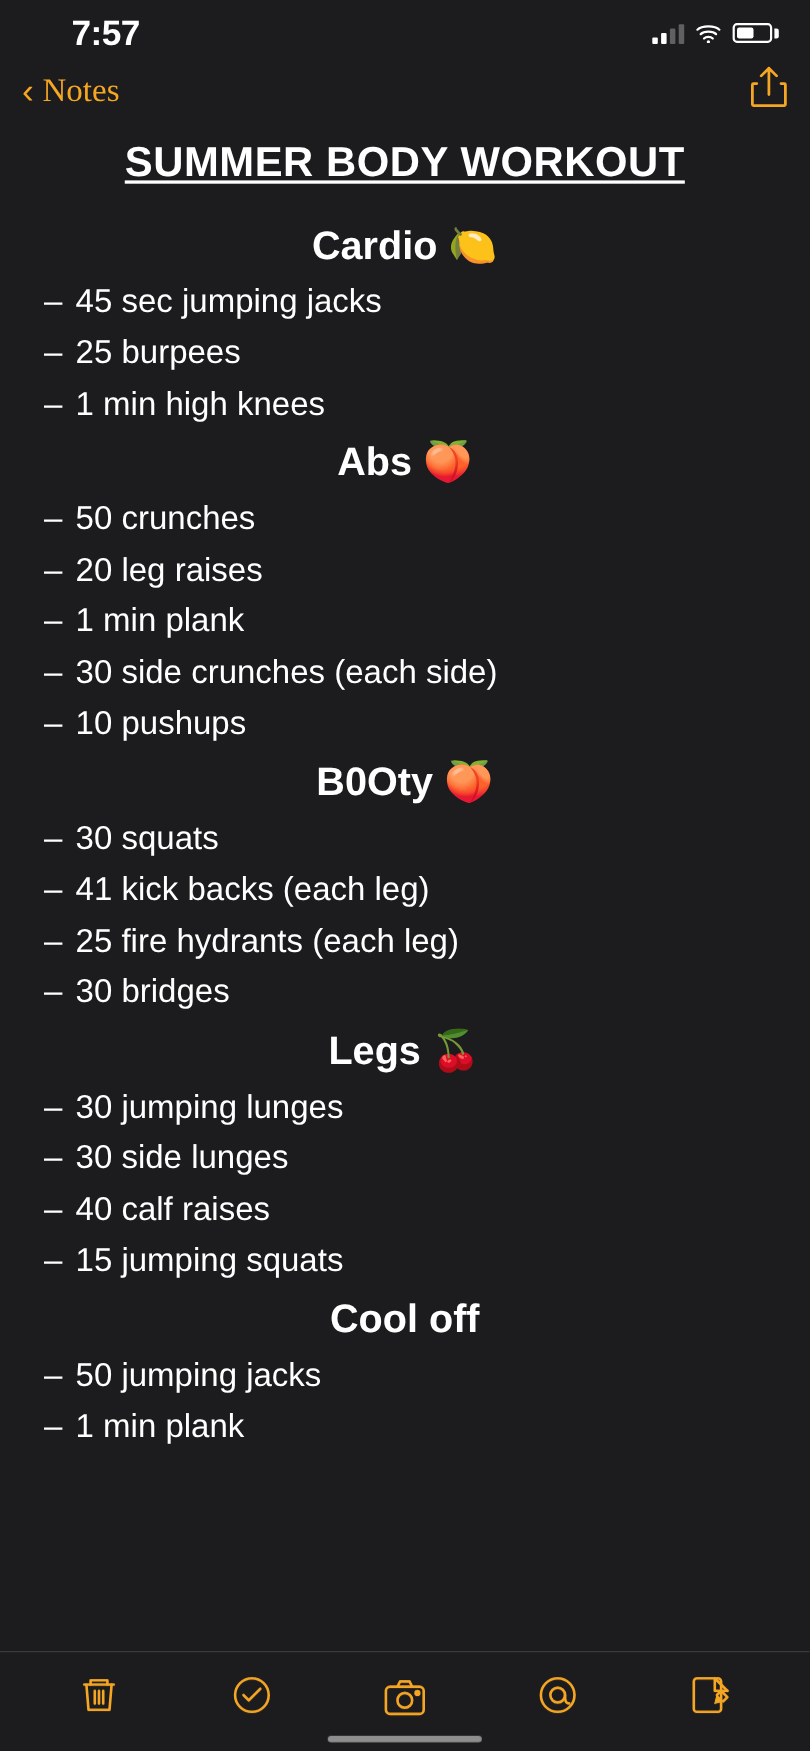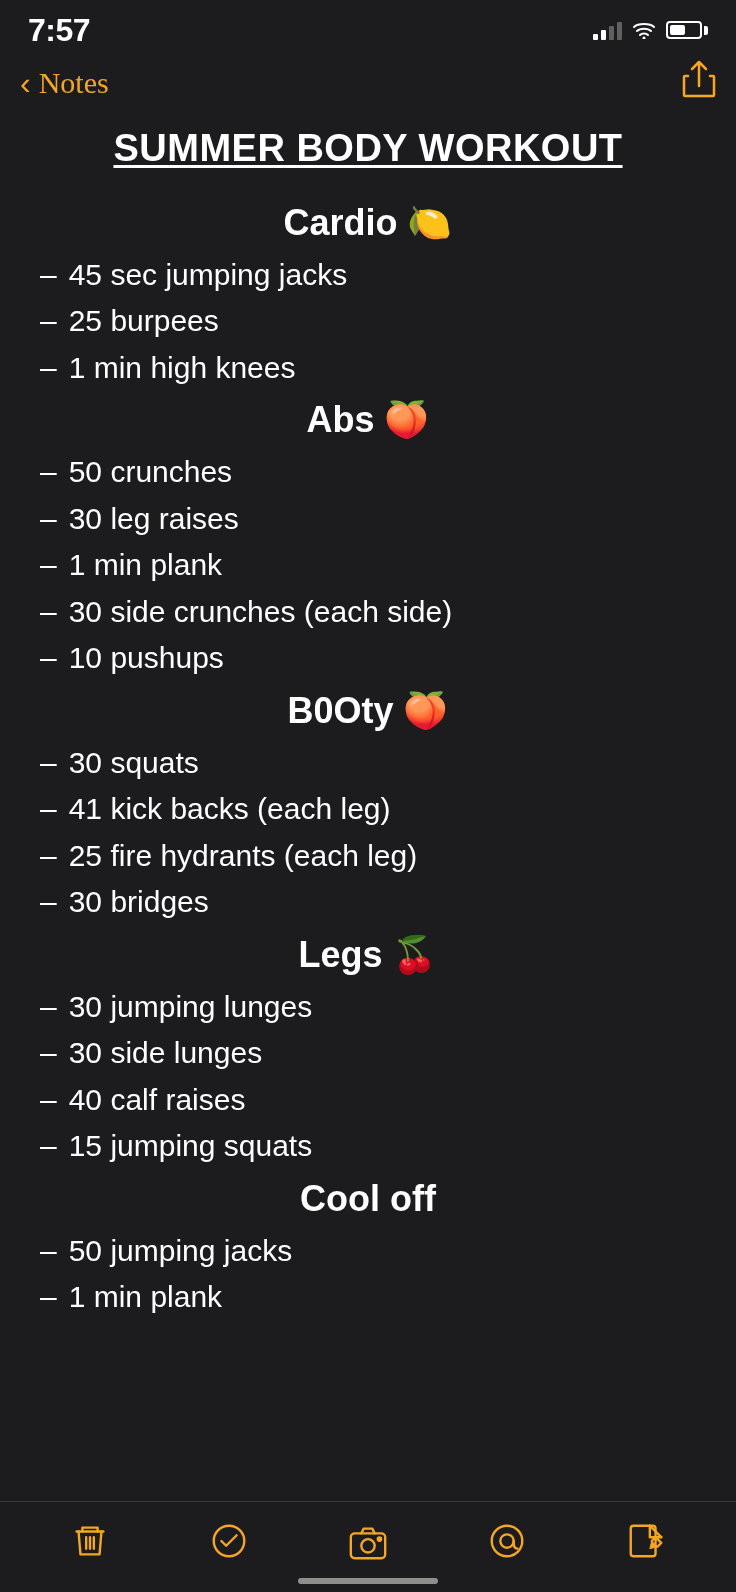--- a/index.html
+++ b/index.html
@@ -15,20 +15,21 @@
       overflow-x: hidden;
     }
 
     
     .status-bar {
       display: flex;
       justify-content: space-between;
       align-items: center;
       padding: 14px 28px 8px 28px;
       height: 54px;
+      margin-left: 37px;
     }
 
     .status-time {
       font-size: 32px;
       font-weight: 600;
       color: #ffffff;
       letter-spacing: -0.5px;
     }
 
     .status-icons {
@@ -283,21 +284,21 @@
       </div>
       <div>
         <div class="section-header">Abs 🍑</div>
         <ul class="exercise-list">
           <li>
             <span class="dash">–</span>
             <span>50 crunches</span>
           </li>
           <li>
             <span class="dash">–</span>
-            <span>30 leg raises</span>
+            <span>20 leg raises</span>
           </li>
           <li>
             <span class="dash">–</span>
             <span>1 min plank</span>
           </li>
           <li>
             <span class="dash">–</span>
             <span>30 side crunches (each side)</span>
           </li>
           <li>

